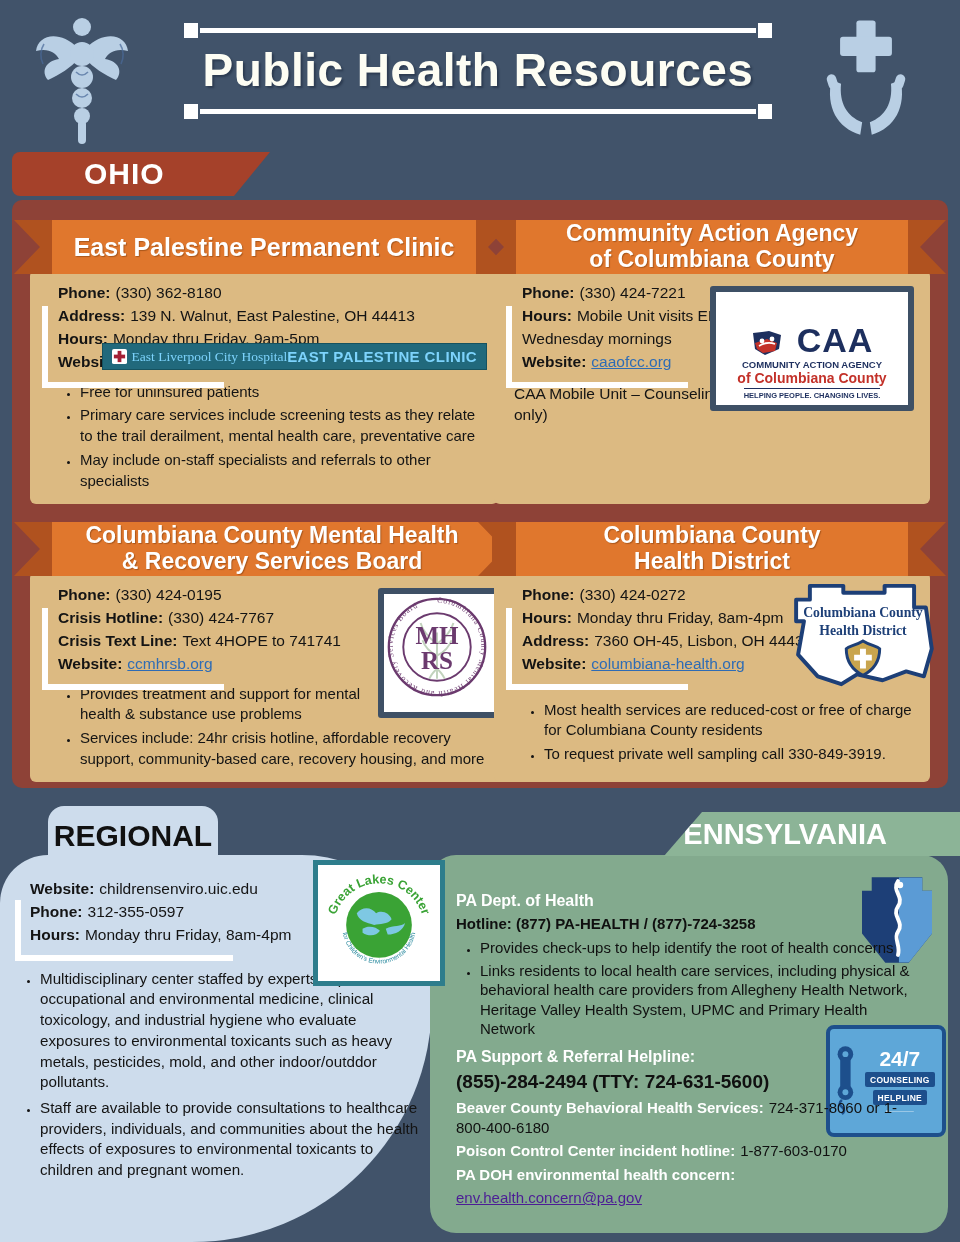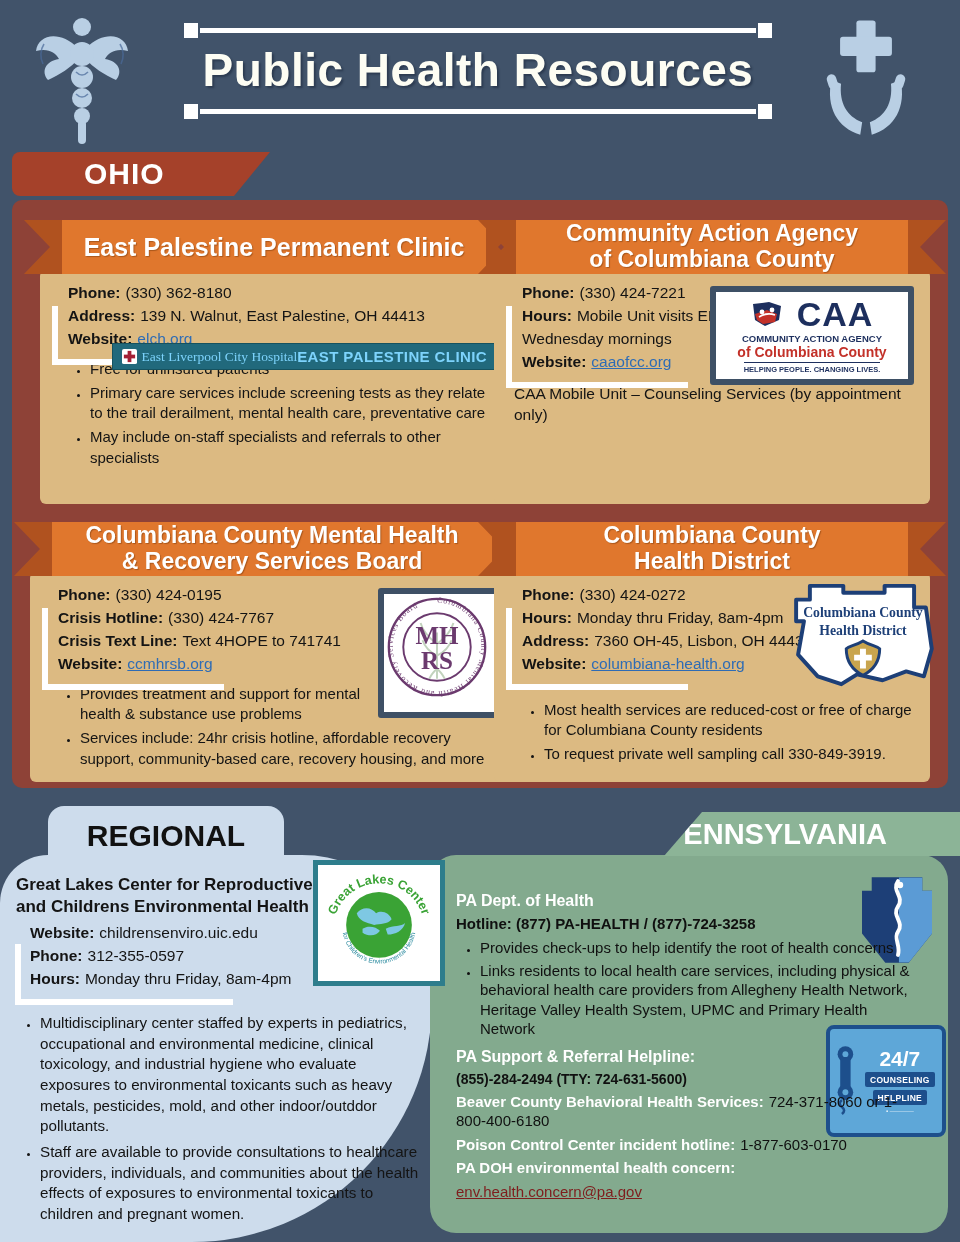--- a/index.html
+++ b/index.html
@@ -19,21 +19,21 @@
 
   
   .ohio-banner{position:absolute;left:12px;top:152px;width:258px;height:44px;background:#a5412a;
                border-radius:8px 0 0 8px;clip-path:polygon(0 0,100% 0,calc(100% - 36px) 100%,0 100%);
                display:flex;align-items:center;padding-left:72px;box-sizing:border-box;
                color:#fff;font-size:30px;font-weight:bold;letter-spacing:1px;}
   .ohio-panel{position:absolute;left:12px;top:200px;width:936px;height:588px;background:#8e4237;border-radius:10px;}
 
   
   .card{position:absolute;background:#dcba82;border-radius:6px;}
-  .card1{left:40px;top:270px;width:468px;height:234px;}
+  .card1{left:30px;top:270px;width:468px;height:234px;}
   .card2{left:494px;top:270px;width:436px;height:234px;}
   .card3{left:30px;top:572px;width:484px;height:210px;}
   .card4{left:494px;top:572px;width:436px;height:210px;}
   .ribbon{position:absolute;left:-16px;right:-16px;top:-50px;height:54px;
           display:flex;flex-direction:column;align-items:center;justify-content:center;
           color:#fff;font-weight:bold;text-align:center;line-height:1.12;
           clip-path:polygon(0 0,100% 0,calc(100% - 26px) 50%,100% 100%,0 100%,26px 50%);
           background:linear-gradient(90deg,#b0521f 0,#b0521f 38px,#e0772d 38px,
                      #e0772d calc(100% - 38px),#b0521f calc(100% - 38px),#b0521f 100%);
           text-shadow:1px 1px 1px rgba(90,40,0,.4);}
@@ -50,40 +50,40 @@
   .bullets li{margin-bottom:3px;}
   .bullets li::marker{font-size:.75em;}
 
   
   .elch-logo{position:absolute;right:12px;top:74px;background:#21697c;color:#7dd3fc;padding:4px 9px;
              display:flex;flex-direction:row;align-items:center;box-shadow:0 0 0 1px #16525f;}
   .elch-l1{display:flex;align-items:center;gap:5px;font-family:"Liberation Serif",serif;font-size:13.5px;white-space:nowrap;}
   .elch-l2{font-weight:bold;font-size:15px;letter-spacing:.4px;white-space:nowrap;}
   .caa-logo{position:absolute;right:16px;top:16px;width:176px;background:#fff;border:6px solid #3e5065;
             border-radius:3px;padding:5px 8px;display:flex;flex-direction:column;align-items:center;}
-  .caa-top{display:flex;align-items:center;gap:14px;}
+  .caa-top{display:flex;align-items:flex-end;gap:14px;margin-top:26px;}
   .caa-acr{font-size:34px;font-weight:bold;color:#1d2f5e;letter-spacing:1px;line-height:1;}
   .caa-l1{font-size:9.5px;font-weight:bold;color:#1d2f5e;white-space:nowrap;margin-top:2px;}
   .caa-l2{font-size:14px;font-weight:bold;color:#c33129;white-space:nowrap;}
   .caa-tag{font-size:7.5px;font-weight:bold;color:#1d2f5e;border-top:1.5px solid #1d2f5e;
            padding-top:2px;margin-top:2px;white-space:nowrap;}
   .mhrs-logo{position:absolute;right:6px;top:16px;width:118px;height:118px;background:#fff;
              border:6px solid #3e5065;border-radius:3px;}
   .cchd-logo{position:absolute;right:-6px;top:6px;}
 
   .c2-info{max-width:238px;}
   .c2-note{margin:10px 0 0 -8px;font-size:15.5px;line-height:1.35;}
   .c2 .bullets{margin-left:14px;}
   .c3 .bullets li:first-child{max-width:310px;}
   .c4 .bullets{margin-top:24px;}
 
   
   .regional-blob{position:absolute;left:0;top:855px;width:432px;height:387px;background:#cddcec;
                  border-radius:48px 130px 240px 0;}
-  .regional-tab{position:absolute;left:48px;top:806px;width:236px;height:60px;background:#cddcec;
+  .regional-tab{position:absolute;left:48px;top:806px;width:170px;height:60px;background:#cddcec;
                 border-radius:16px 16px 0 0;display:flex;align-items:center;justify-content:center;
                 font-size:30px;font-weight:bold;color:#111;}
   .gl-logo{position:absolute;left:313px;top:860px;width:132px;height:126px;background:#fff;
            border:5px solid #2e7d8c;z-index:3;box-sizing:border-box;}
   .regional-content{position:absolute;left:16px;top:874px;width:406px;z-index:2;}
   .r-org{font-size:17px;font-weight:bold;line-height:1.3;max-width:300px;}
   .r-info{position:relative;margin:4px 0 0 14px;font-size:15.5px;line-height:1.48;}
   .r-info::before{content:'';position:absolute;left:-15px;top:22px;width:212px;height:calc(100% - 14px);
                   border-left:6px solid #fff;border-bottom:6px solid #fff;}
   .r-info b{margin-right:5px;}
@@ -99,25 +99,25 @@
   .pa-green{position:absolute;left:430px;top:855px;width:518px;height:378px;background:#83aa8e;
             border-radius:26px;z-index:1;}
   .pa-content{position:absolute;left:26px;top:36px;width:466px;font-size:15px;line-height:1.3;color:#101010;}
   .pa-h{color:#fff;font-weight:bold;font-size:16px;}
   .pa-hotline{font-weight:bold;margin-top:2px;}
   .pa-ul{margin:5px 0 0 0;padding-left:24px;}
   .pa-ul li{margin-bottom:3px;}
   .pa-ul li::marker{font-size:.75em;}
   .pa-b1 li:first-child{max-width:430px;}
   .pa-support-h{color:#fff;font-weight:bold;font-size:16px;margin-top:8px;}
-  .pa-number{font-weight:bold;font-size:14px;margin-top:2px;}
+  .pa-number{font-weight:bold;font-size:19px;margin-top:2px;}
   .pa-b2 li{max-width:345px;}
   .pa-line{margin-top:4px;}
   .wlabel{color:#fff;font-weight:bold;margin-right:5px;}
-  .pa-email{color:#7f1d1d;text-decoration:underline;cursor:pointer;}
+  .pa-email{color:#4c1d95;text-decoration:underline;cursor:pointer;}
   .keystone{position:absolute;right:16px;top:22px;}
   .badge{position:absolute;right:2px;top:170px;width:102px;height:96px;background:#5ea7d8;
          border:4px solid #1d4f8c;border-radius:8px;display:flex;align-items:center;gap:4px;
          padding:4px 5px;box-sizing:content-box;}
   .badge-col{display:flex;flex-direction:column;align-items:center;gap:3px;}
   .badge-247{color:#fff;font-size:21px;font-weight:bold;line-height:1;}
   .badge-chip{background:#1d4f8c;color:#fff;font-size:8.5px;font-weight:bold;letter-spacing:.3px;
               padding:2.5px 5px;border-radius:2px;white-space:nowrap;}
   .badge-mini{color:rgba(255,255,255,.85);font-size:6px;line-height:1;}
 </style>
@@ -173,20 +173,21 @@
 
   <div class="card card1 c1">
     <div class="ribbon">
       <span class="t1">East Palestine Permanent Clinic</span>
 
     </div>
     <div class="card-body">
       <div class="info">
         <div class="row"><b>Phone:</b><span>(330) 362-8180</span></div>
         <div class="row"><b>Address:</b><span>139 N. Walnut, East Palestine, OH 44413</span></div>
+        <div class="row"><b>Hours:</b><span>Monday thru Friday, 9am-5pm</span></div>
         <div class="row"><b>Website:</b><a class="link">elch.org</a></div>
       </div>
       <div class="elch-logo">
         <div class="elch-l1">
           <svg width="15" height="15" viewBox="0 0 16 16">
             <rect x="0" y="0" width="16" height="16" rx="2" fill="#fff"></rect>
             <rect x="6" y="2" width="4" height="12" fill="#a32035"></rect>
             <rect x="2" y="6" width="12" height="4" fill="#a32035"></rect>
           </svg>
           <span>East Liverpool City Hospital</span>
@@ -318,21 +319,20 @@
       <text font-family="Liberation Sans, sans-serif" font-weight="bold" font-size="13" fill="#3aa335">
         <textPath href="#glTop" startOffset="50%" text-anchor="middle">Great Lakes Center</textPath>
       </text>
       <text font-family="Liberation Sans, sans-serif" font-size="6.8" fill="#2e8ca0">
         <textPath href="#glBot" startOffset="50%" text-anchor="middle">for Children's Environmental Health</textPath>
       </text>
     </svg>
   </div>
 
   <div class="regional-content">
-    <div class="r-org">Great Lakes Center for Reproductive and Childrens Environmental Health</div>
     <div class="r-info">
       <div class="row"><b>Website:</b><span>childrensenviro.uic.edu</span></div>
       <div class="row"><b>Phone:</b><span>312-355-0597</span></div>
       <div class="row"><b>Hours:</b><span>Monday thru Friday, 8am-4pm</span></div>
     </div>
     <ul class="r-bullets">
       <li>Multidisciplinary center staffed by experts in pediatrics, occupational and environmental medicine, clinical toxicology, and industrial hygiene who evaluate exposures to environmental toxicants such as heavy metals, pesticides, mold, and other indoor/outddor pollutants.</li>
       <li>Staff are available to provide consultations to healthcare providers, individuals, and communities about the health effects of exposures to environmental toxicants to children and pregnant women.</li>
     </ul>
   </div>

